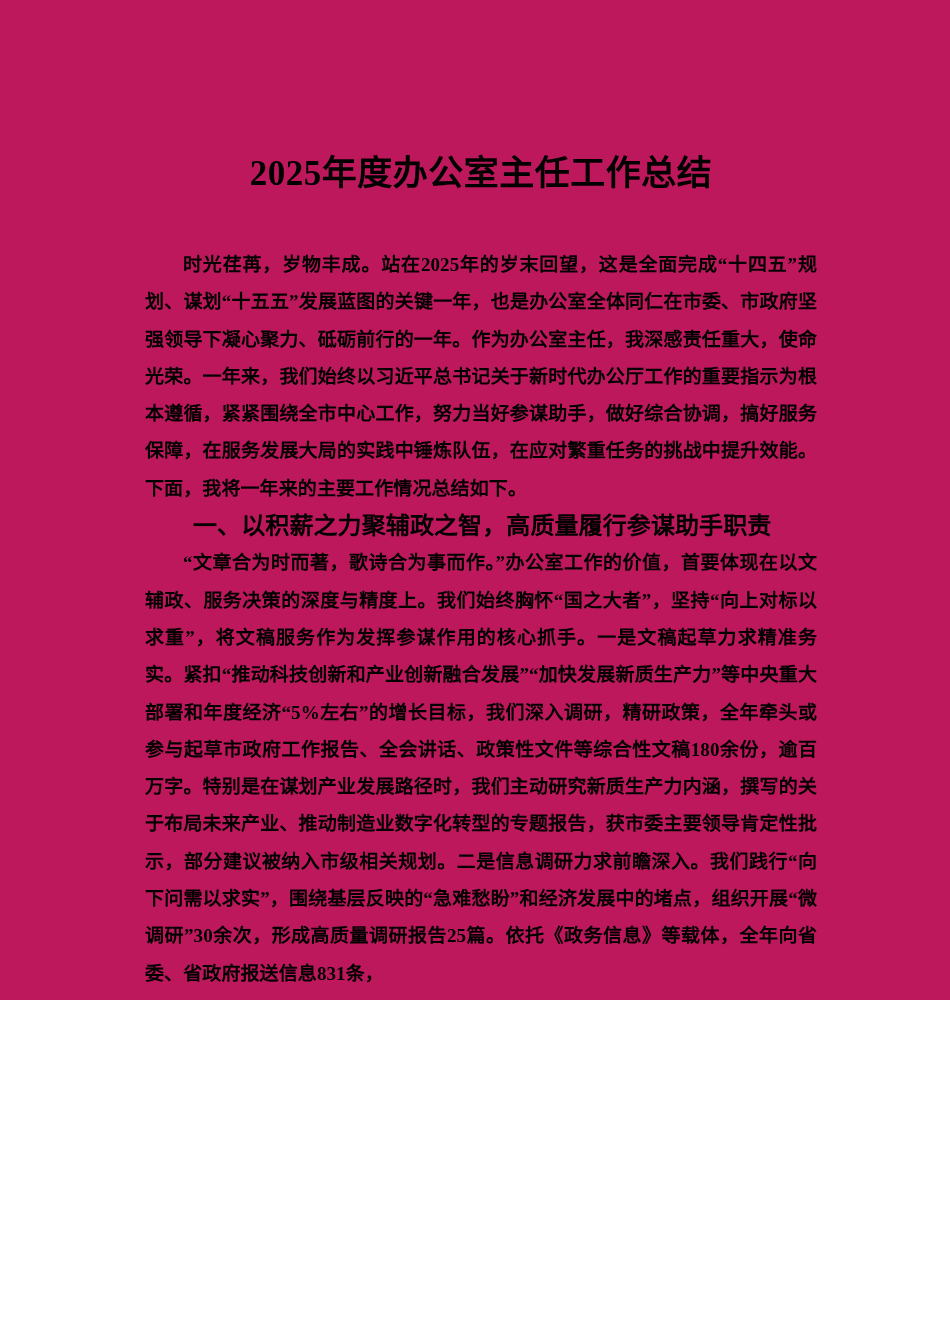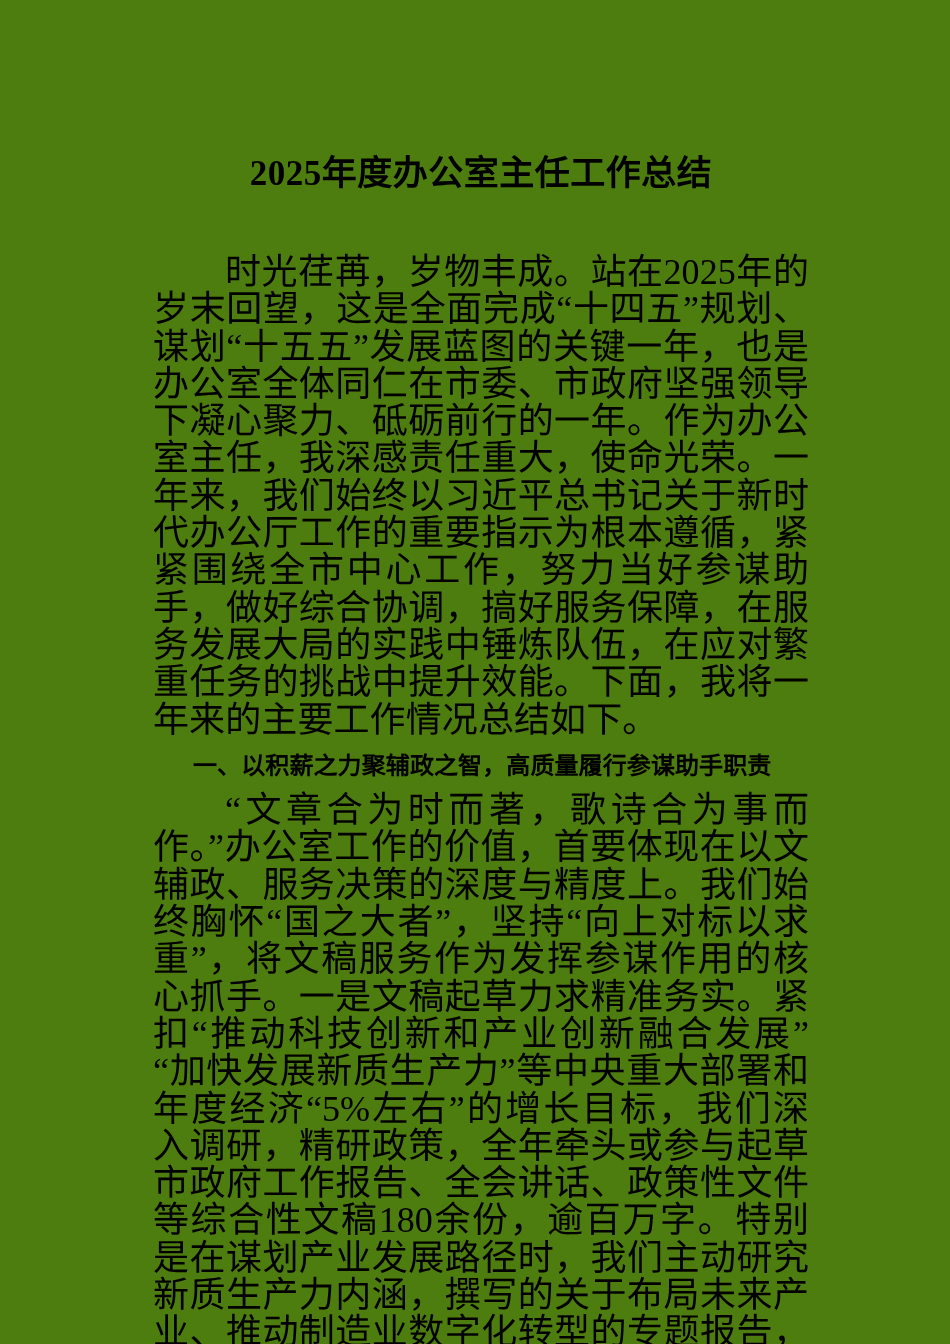--- a/index.html
+++ b/index.html
@@ -4,22 +4,22 @@
 <title>2025年度办公室主任工作总结</title>
 <style>
   html, body {
     margin: 0;
     padding: 0;
     background: #ffffff;
   }
   .page {
     position: relative;
     width: 950px;
-    height: 1344px;
-    background: #4d7c0f;
+    height: 1000px;
+    background: #be185d;
     margin: 0 auto;
     overflow: hidden;
     box-sizing: border-box;
   }
   .doc-body {
     position: absolute;
     left: 145px;
     top: 0;
     width: 672px;
   }
@@ -33,30 +33,30 @@
     margin: 0;
     padding-top: 152px;
     letter-spacing: 0.5px;
     white-space: nowrap;
   }
   .title-spacer {
     height: 50px;
   }
   .para {
     font-family: "Liberation Serif", "DejaVu Serif", serif;
-    font-size: 36px;
+    font-size: 19px;
     line-height: 37.3px;
     color: #000000;
-    margin: 8px;
+    margin: 0;
     text-align: justify;
     text-align-last: left;
     text-justify: inter-character;
     text-indent: 2em;
     letter-spacing: 0.1px;
-    font-weight: 400;
+    font-weight: 700;
   }
   .heading-2 {
     font-family: "Liberation Sans", "DejaVu Sans", sans-serif;
     font-size: 24px;
     line-height: 37.3px;
     color: #000000;
     font-weight: bold;
     margin: 0;
     text-align: justify;
     text-align-last: left;

